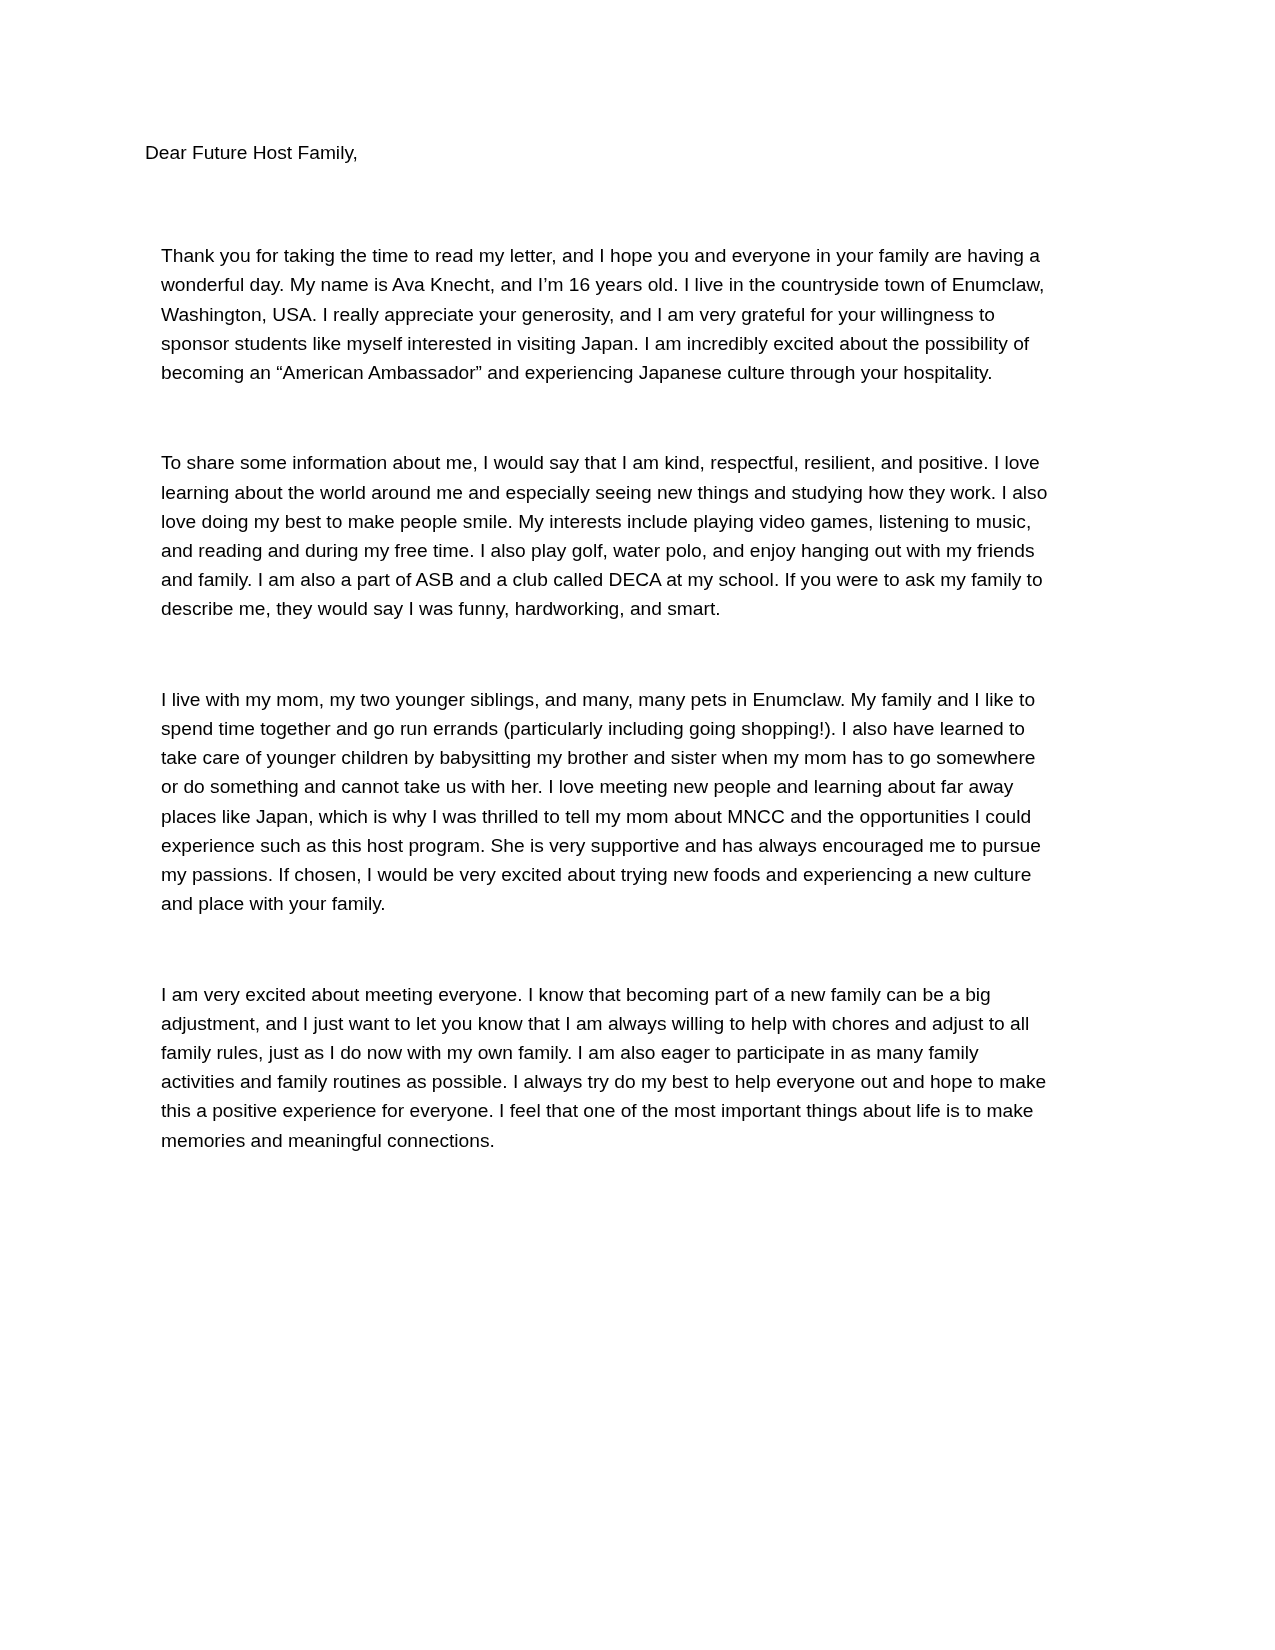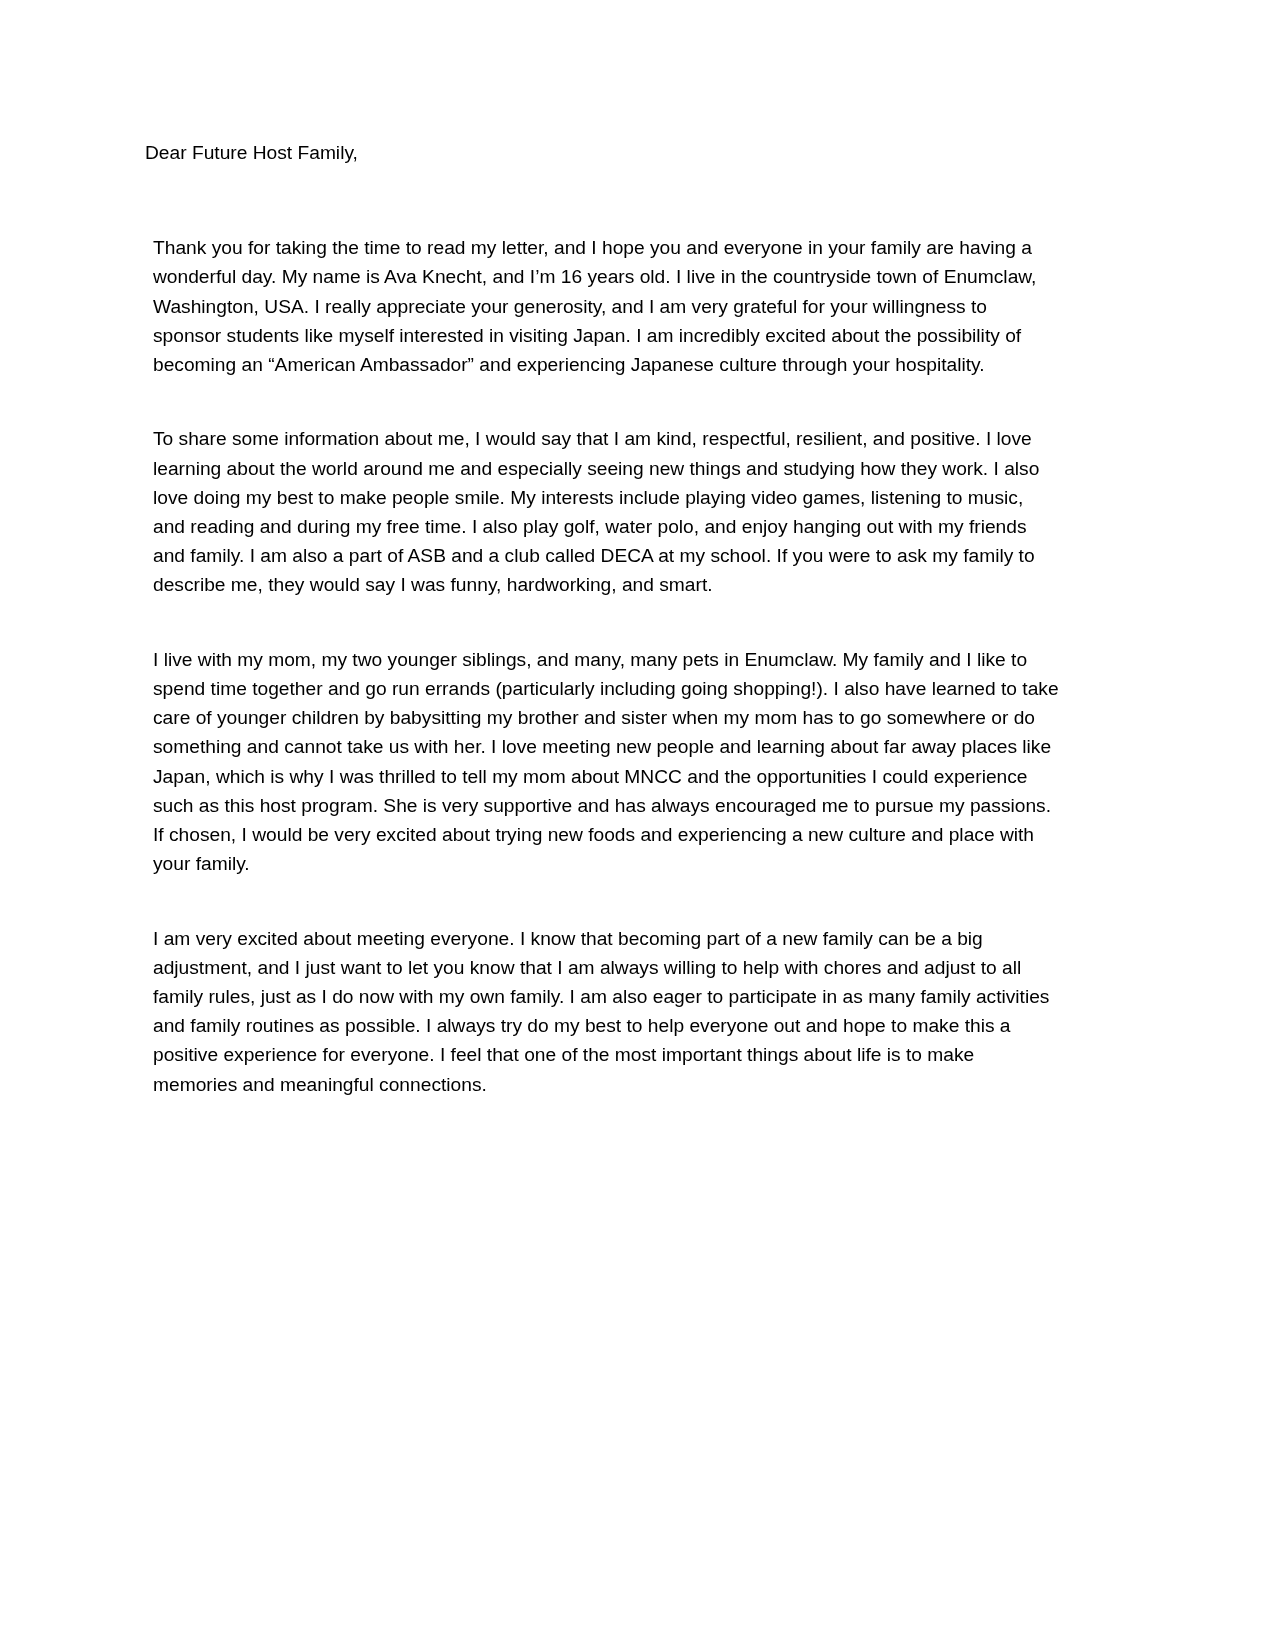--- a/index.html
+++ b/index.html
@@ -36,21 +36,21 @@
     text-align: left;
     white-space: pre-wrap;
   }
 
   
   .salutation-gap {
     height: 58px;
   }
 
   .para {
-    margin: 8px;
+    margin: 16px;
     text-align: left;
     white-space: pre-wrap;
   }
 
   
   .para-gap {
     height: 29.2px;
   }
 
   

